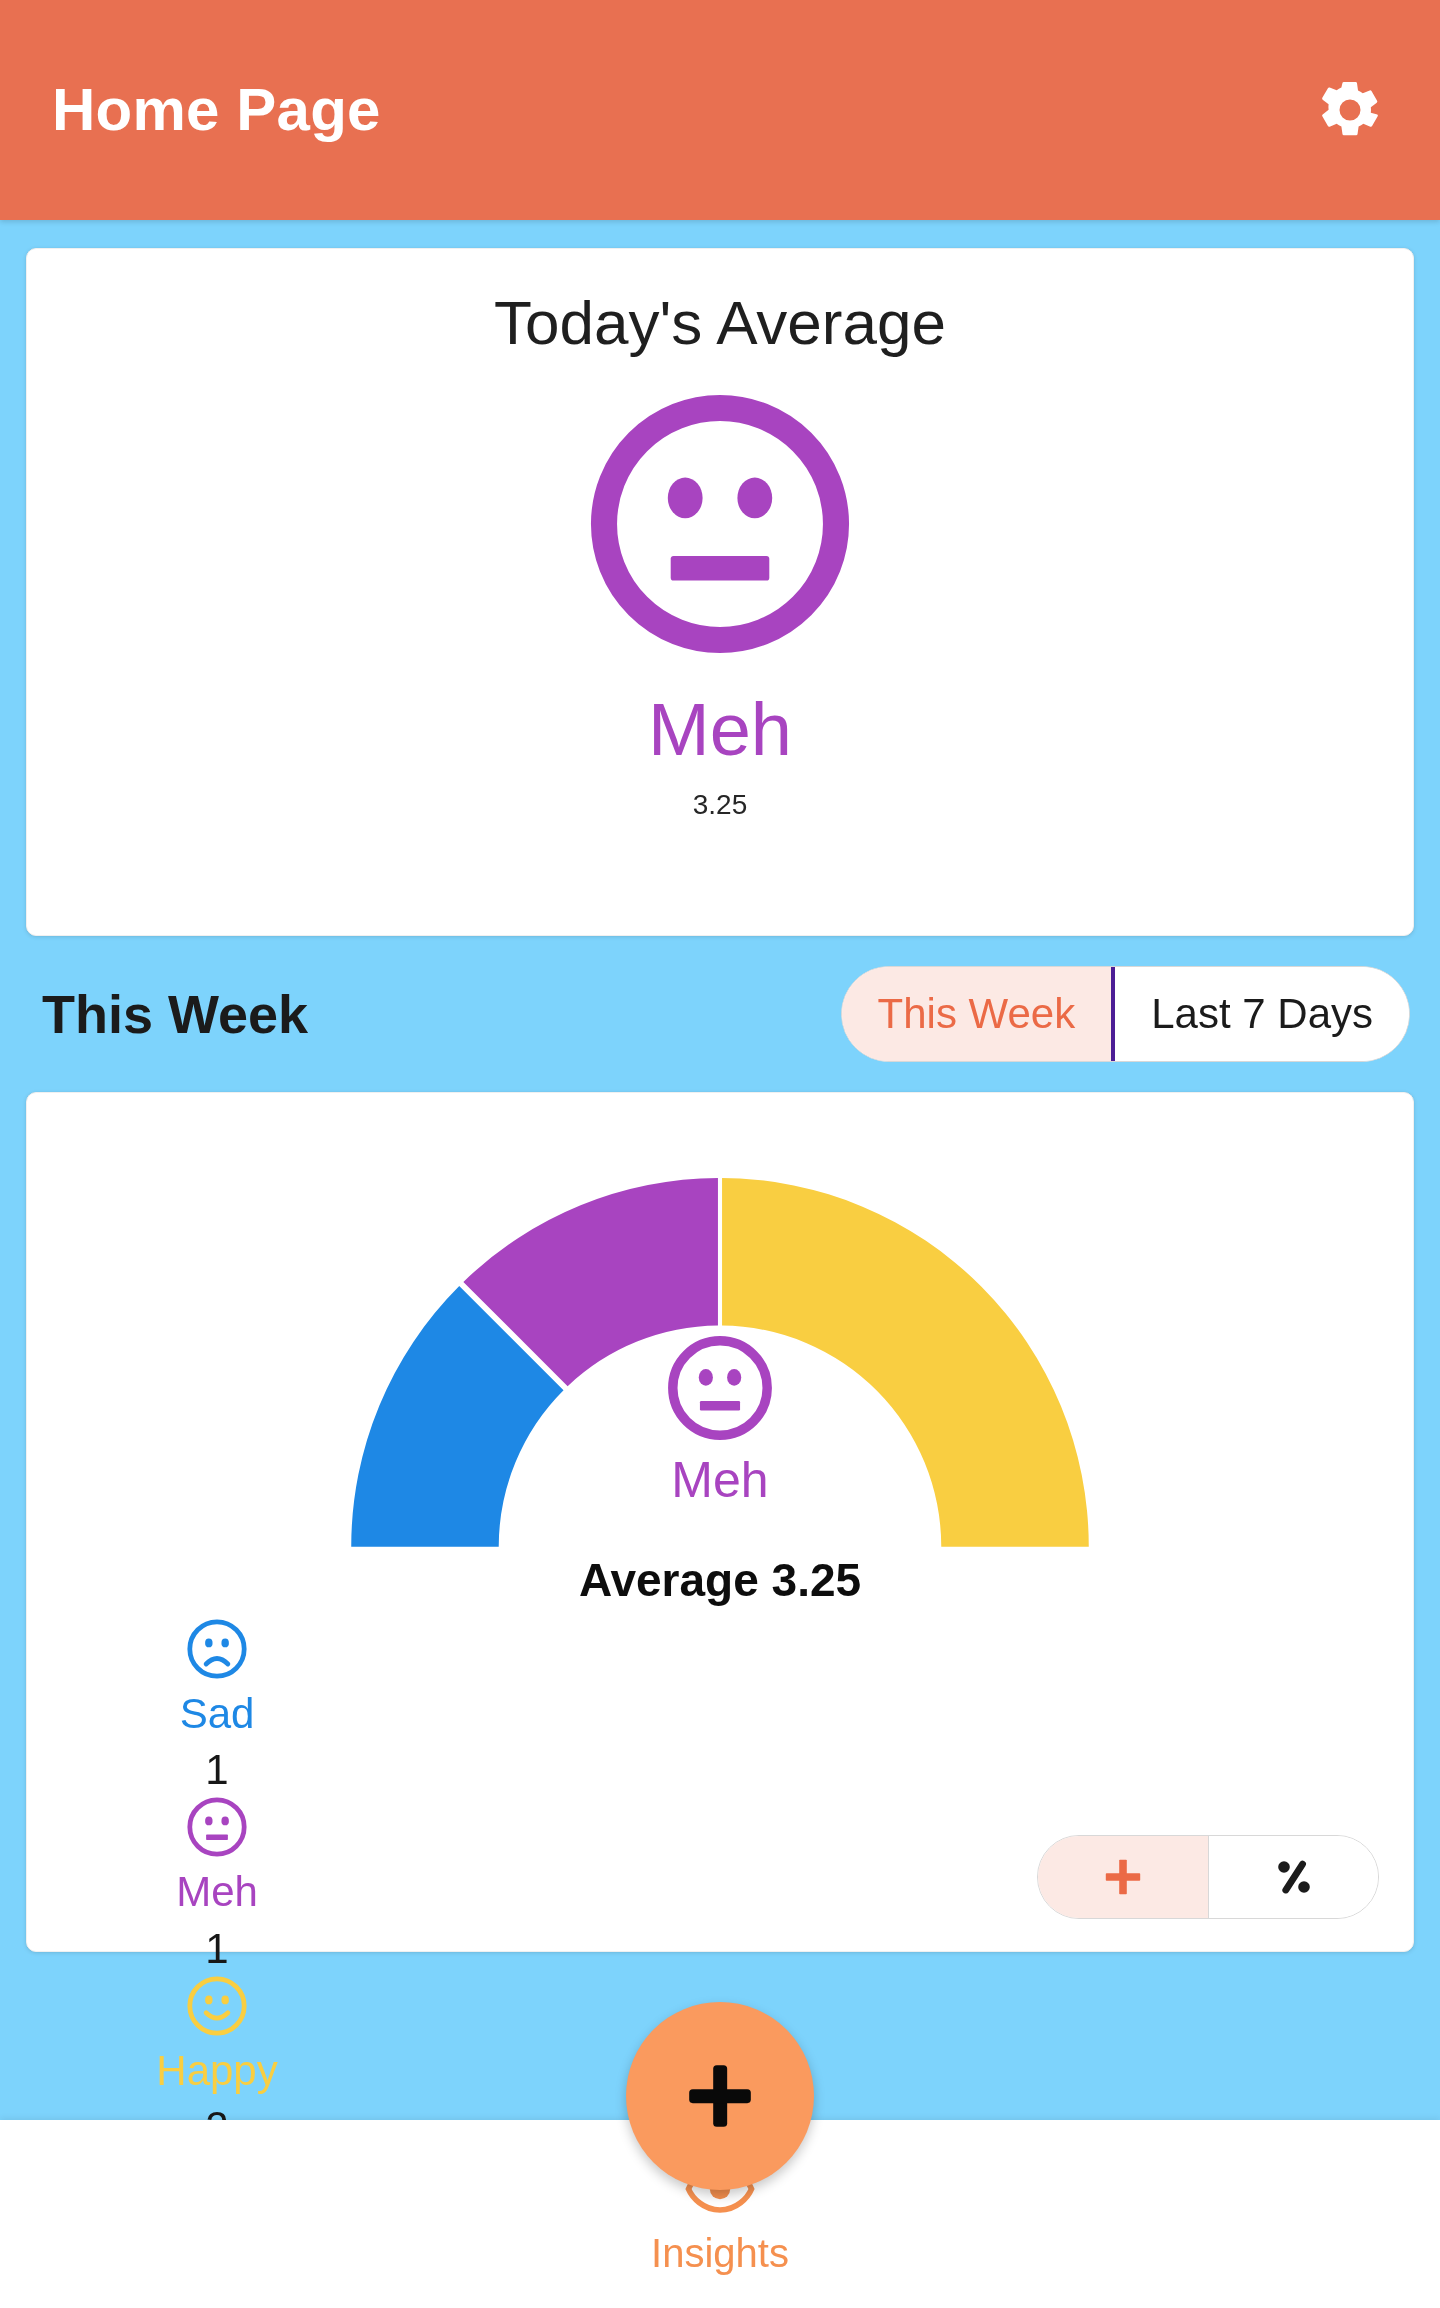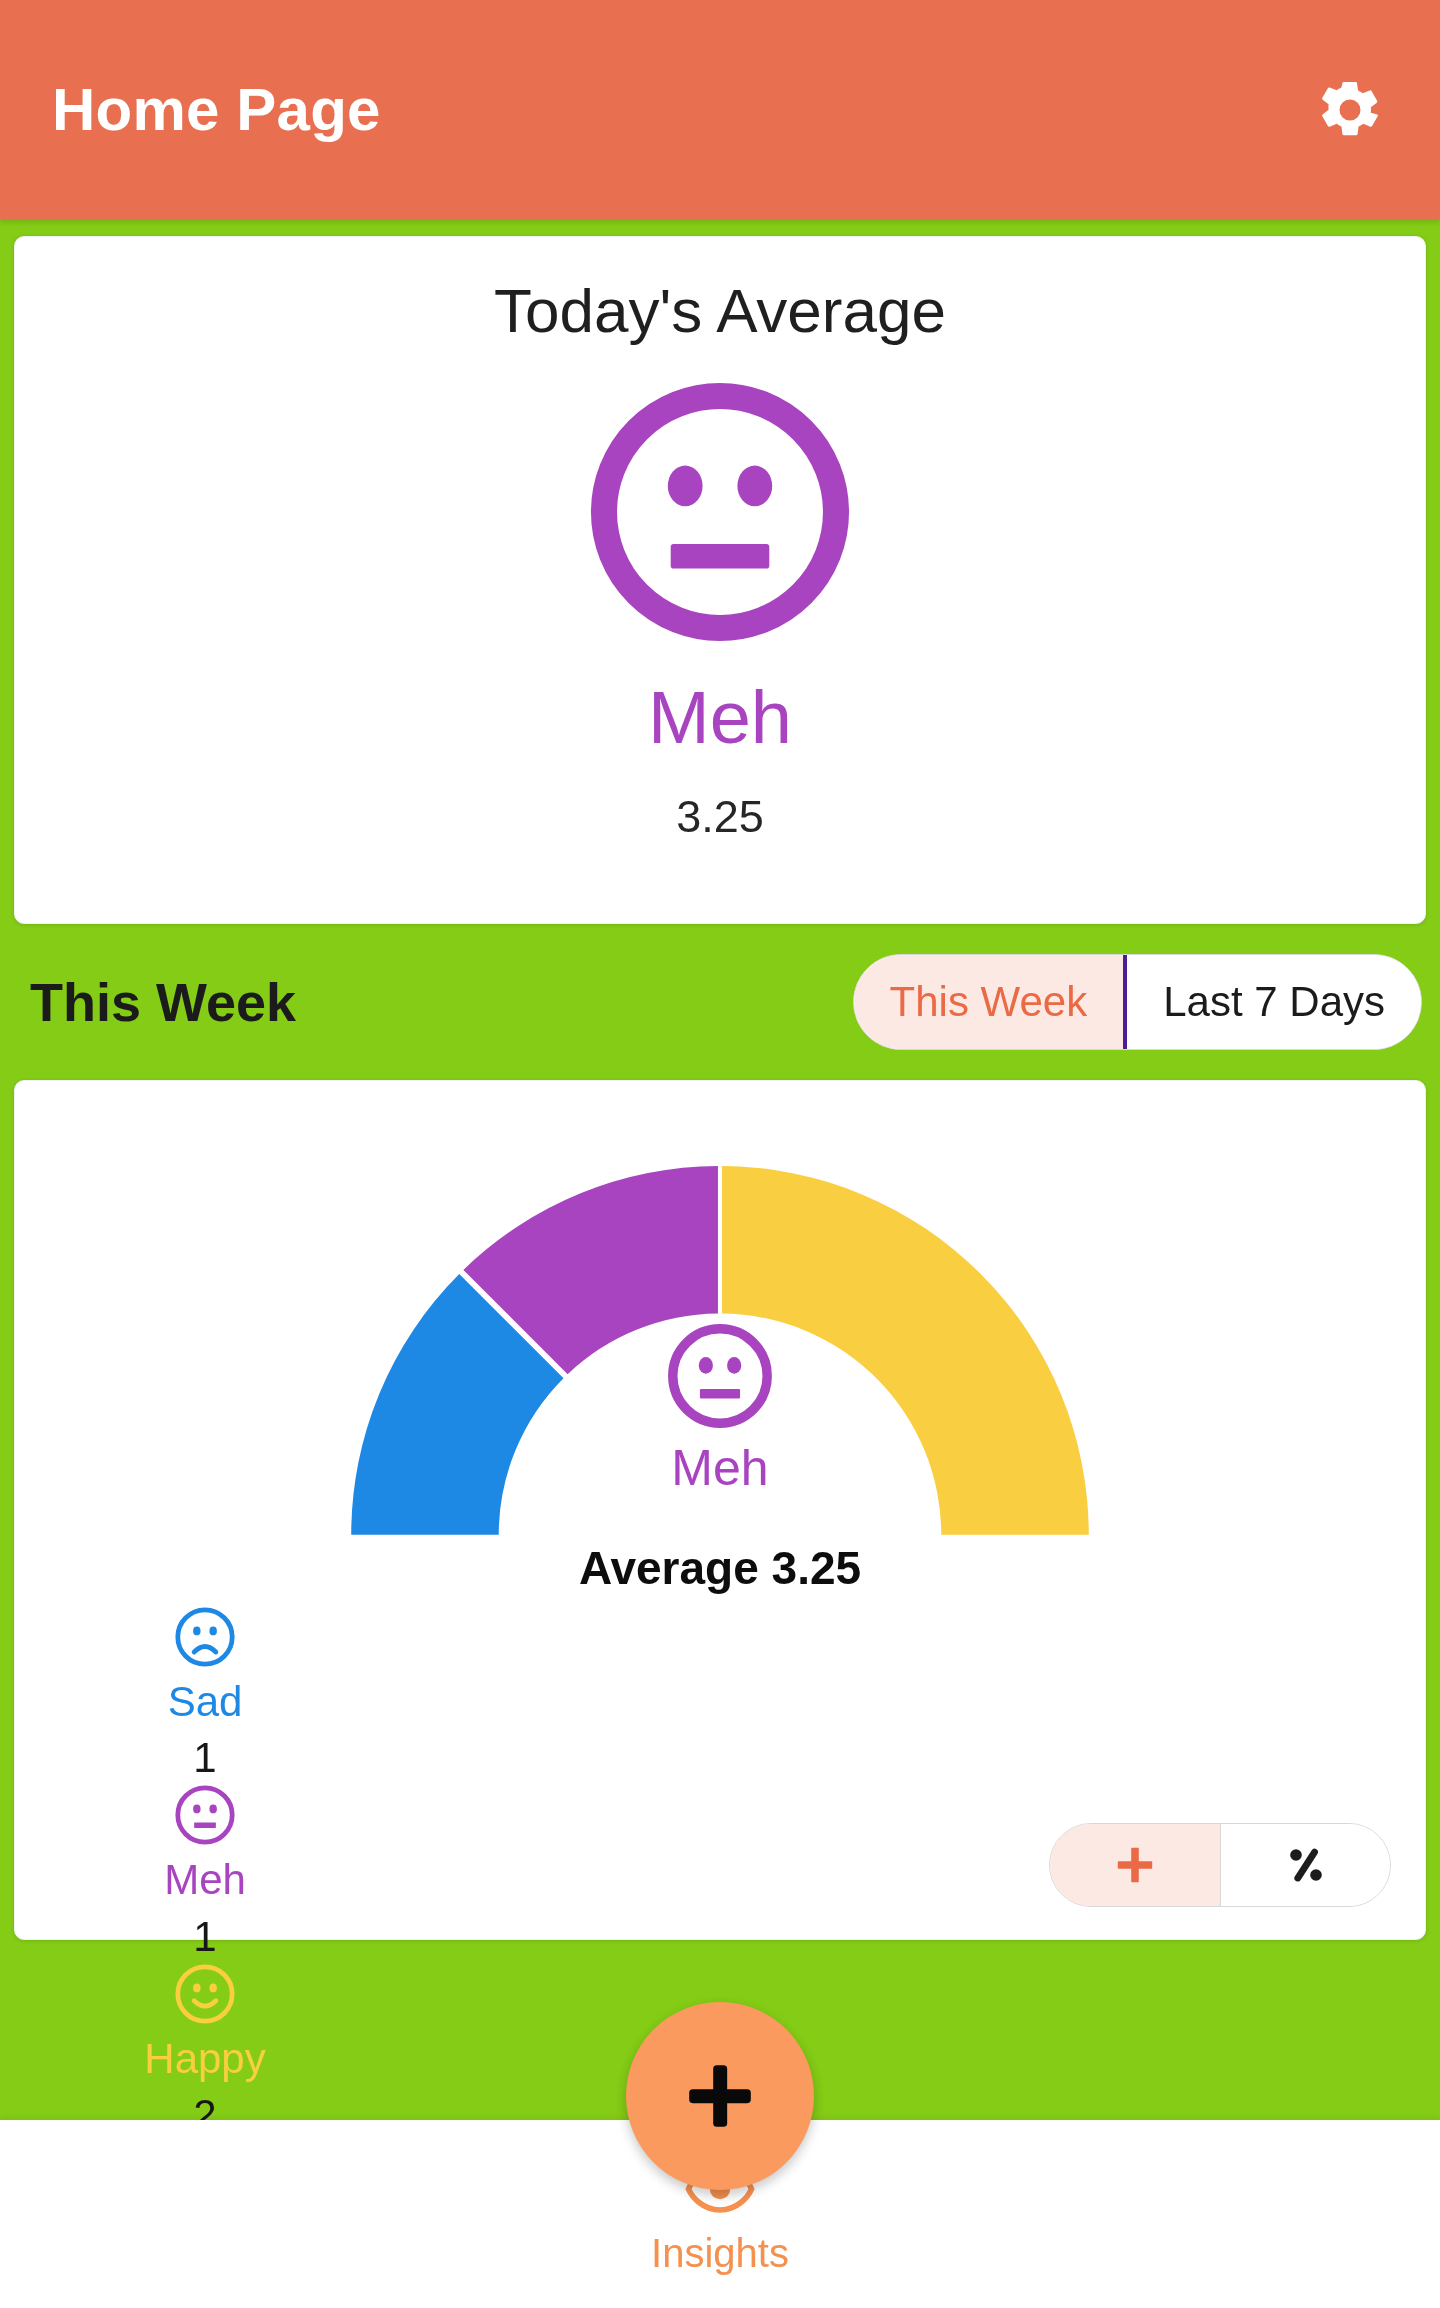--- a/index.html
+++ b/index.html
@@ -48,22 +48,22 @@
     align-items: center;
     justify-content: center;
     cursor: pointer;
   }
   .gear-btn svg { width: 70px; height: 70px; display: block; }
 
   
   .content {
     flex: 1 1 auto;
     position: relative;
-    padding: 0;
-    background: #84cc16;
+    padding: 12px;
+    background: #7dd3fc;
   }
 
   .card {
     background: #ffffff;
     border-radius: 10px;
     box-shadow: 0 1px 4px rgba(0,0,0,0.12), 0 0 1px rgba(0,0,0,0.10);
     border: 1px solid #f0f0f0;
   }
 
   
@@ -84,23 +84,23 @@
   }
   .today-face { width: 290px; height: 290px; display: block; }
   .today-mood {
     font-size: 74px;
     color: #A844C0;
     font-weight: 400;
     line-height: 1;
     margin-top: 24px;
   }
   .today-score {
-    font-size: 45px;
+    font-size: 28px;
     color: #262626;
-    margin-top: 36px;
+    margin-top: 22px;
   }
 
   
   .week-row {
     display: flex;
     align-items: center;
     justify-content: space-between;
     padding: 30px 18px 0 30px;
   }
   .week-left { display: flex; flex-direction: column; }

